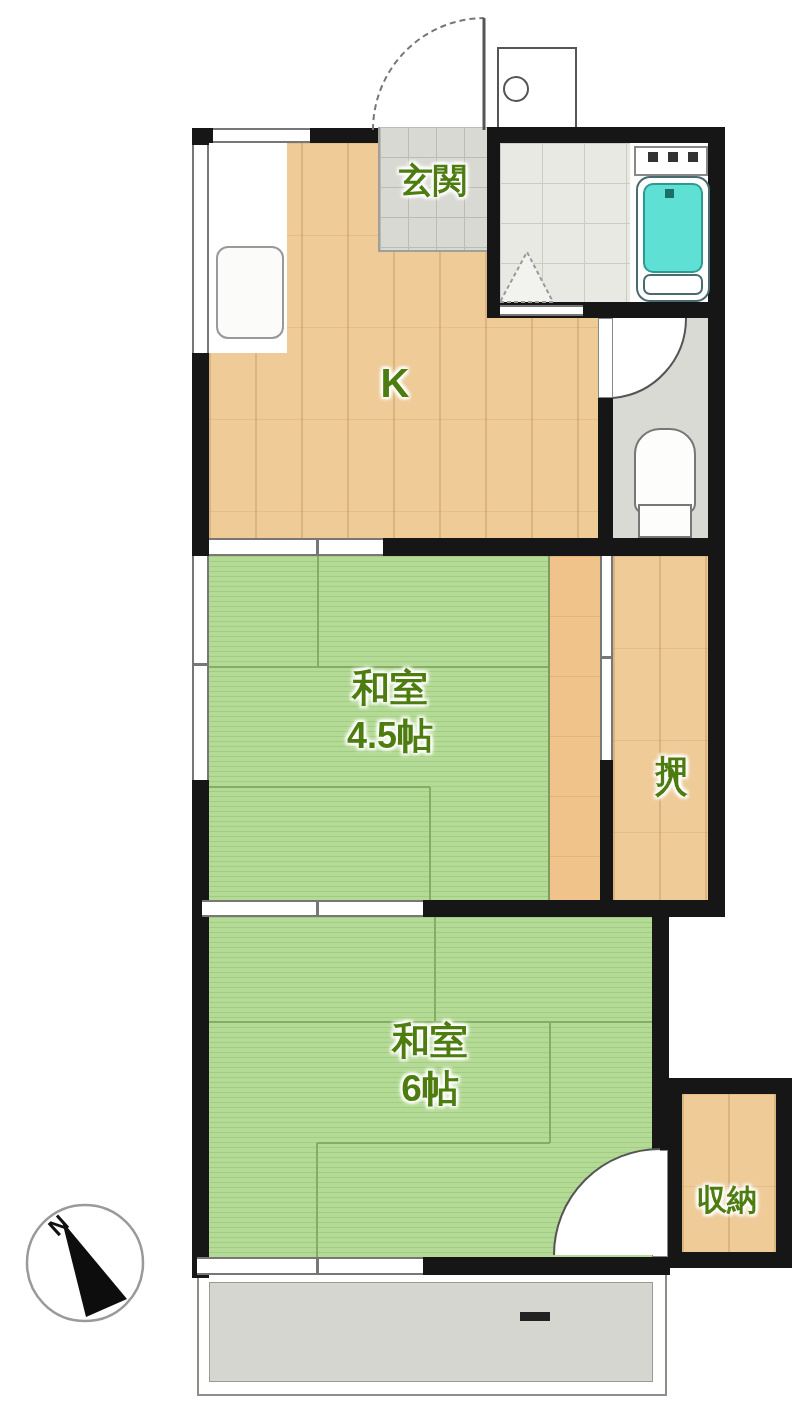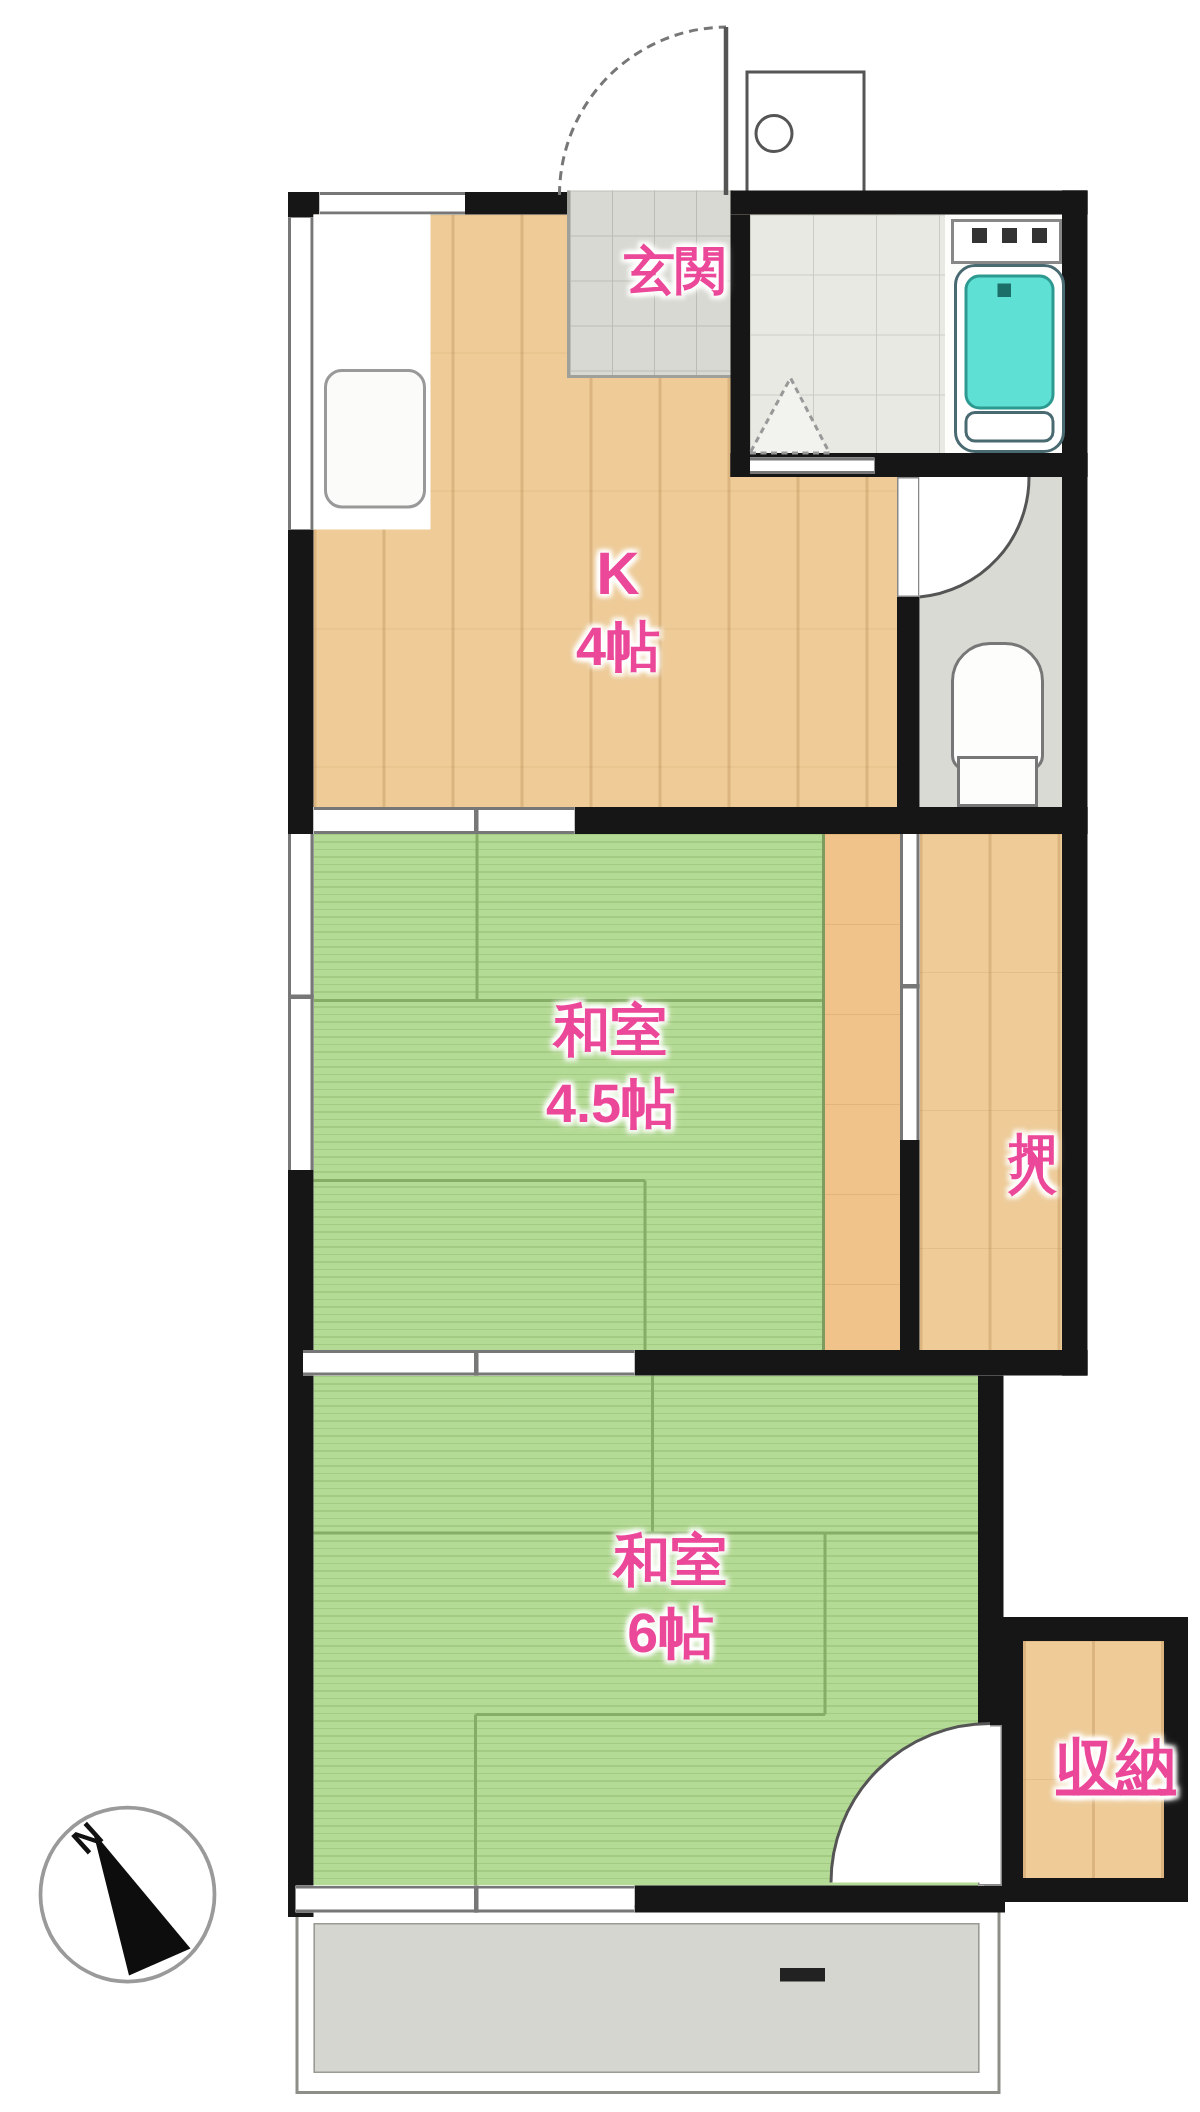--- a/index.html
+++ b/index.html
@@ -27,22 +27,22 @@
                          linear-gradient(90deg,#ccccc6 0 1px,transparent 1px);
         background-size:42px 40px;z-index:1;}
   .gray{background:#dadad5;z-index:1;}
   .matline{position:absolute;background:#85ad66;z-index:2;}
   
   .winh{position:absolute;background:#fff;box-shadow:inset 0 2px 0 #777,inset 0 -2px 0 #777;z-index:4;}
   .winv{position:absolute;background:#fff;box-shadow:inset 2px 0 0 #777,inset -2px 0 0 #777;z-index:4;}
   .tick{position:absolute;background:#777;z-index:5;}
   .fixture{position:absolute;background:#fff;z-index:4;}
   svg.overlay{position:absolute;left:0;top:0;z-index:5;}
-  .label{position:absolute;z-index:6;color:#ec4899;font-weight:bold;text-align:center;
-         text-shadow:-2px -2px 3px #fff,2px -2px 3px #fff,-2px 2px 3px #fff,2px 2px 3px #fff,0 0 7px #fff;margin-left:17px;}
+  .label{position:absolute;z-index:6;color:#4d7c0f;font-weight:bold;text-align:center;
+         text-shadow:-2px -2px 3px #fff,2px -2px 3px #fff,-2px 2px 3px #fff,2px 2px 3px #fff,0 0 7px #fff;}
   .vtext{writing-mode:vertical-rl;letter-spacing:8px;}
 </style>
 </head>
 <body>
 
 <div id="plan">
 
   <div class="abs wood" style="left:209px;top:143px;width:389px;height:395px;"></div>
   <div class="abs tile-sm" style="left:378px;top:127px;width:109px;height:123px;border-left:2px solid #a0a09a;border-bottom:2px solid #a0a09a;"></div>
   <div class="abs tile-lg" style="left:500px;top:143px;width:208px;height:159px;"></div>
@@ -139,31 +139,30 @@
       <circle cx="85" cy="1263" r="58" fill="none" stroke="#9a9a9a" stroke-width="2.5"></circle>
       <path d="M 62,1221 L 86,1317 L 127,1299 Z" fill="#0d0d0d"></path>
       <text x="50" y="1234" font-size="24" font-weight="bold" fill="#111" transform="rotate(-42 58 1226)">N</text>
     </g>
   </svg>
 
   <div class="label" style="left:378px;top:158px;width:110px;font-size:34px;">玄関</div>
 
   <div class="label" style="left:300px;top:358px;width:190px;line-height:1.25;">
     <div style="font-size:40px;">K</div>
-    <div style="font-size:36px;">4帖</div>
   </div>
 
   <div class="label" style="left:275px;top:665px;width:230px;line-height:1.25;">
     <div style="font-size:38px;">和室</div>
     <div style="font-size:36px;">4.5帖</div>
   </div>
 
   <div class="label vtext" style="left:634px;top:662px;width:60px;height:150px;font-size:32px;">押入</div>
 
   <div class="label" style="left:320px;top:1018px;width:220px;line-height:1.25;">
     <div style="font-size:38px;">和室</div>
     <div style="font-size:37px;">6帖</div>
   </div>
 
-  <div class="label" style="left:676px;top:1150px;width:102px;font-size:40px;text-decoration:underline;">収納</div>
+  <div class="label" style="left:676px;top:1180px;width:102px;font-size:30px;">収納</div>
 
 
 </div>
 
 </body></html>

